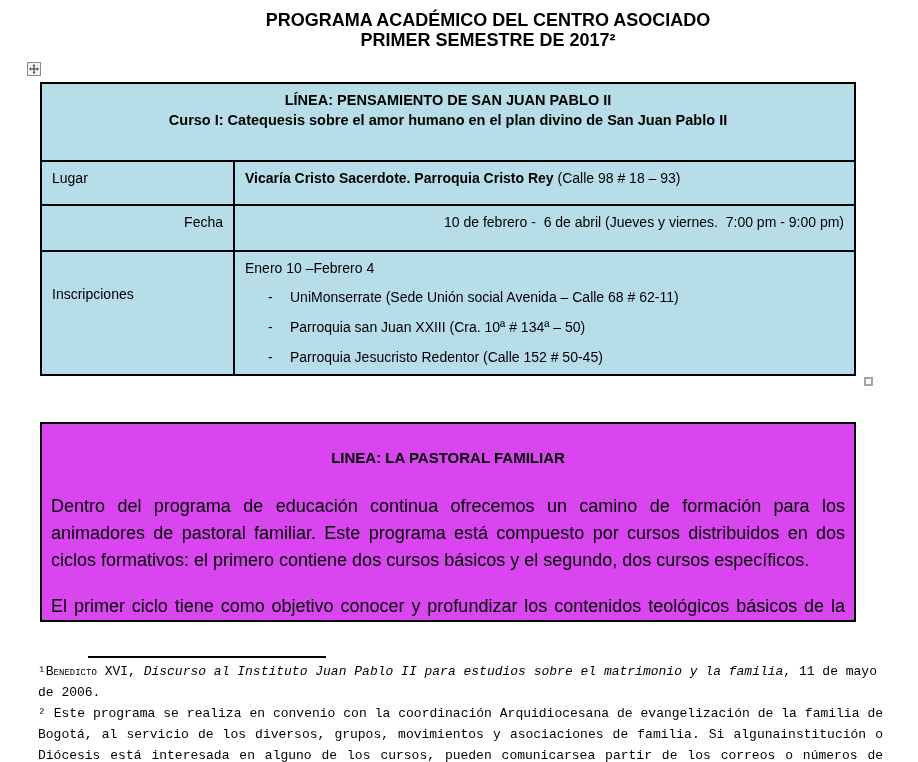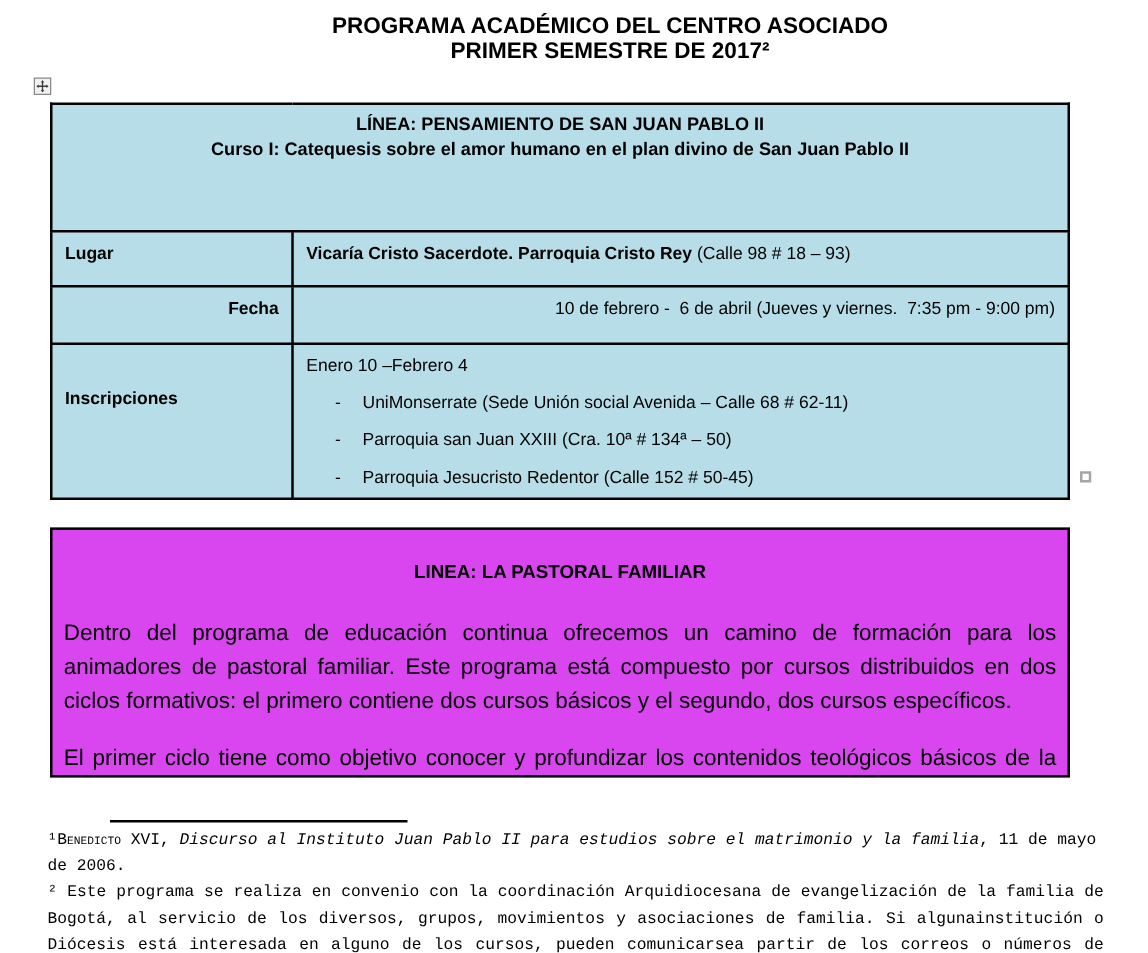--- a/index.html
+++ b/index.html
@@ -29,28 +29,28 @@
   table.course {
     position: absolute; left: 40px; top: 82px; width: 816px;
     border-collapse: collapse; table-layout: fixed;
     font-size: 14px;
   }
   table.course td {
     border: 2px solid #000; background: #B7DEE8;
     vertical-align: top; padding: 6px 10px; line-height: 20px;
   }
   td.thead {
-    height: 102px; text-align: center; font-weight: bold;
+    height: 78px; text-align: center; font-weight: bold;
     font-size: 14.5px; line-height: 22px; padding-top: 12px;
   }
   .row-lugar td { height: 44px; }
   .row-fecha td { height: 46px; text-align: right; }
   .row-insc td  { height: 105px; }
   .row-inv td   { height: 20px; padding: 1px 10px; line-height: 16px; }
-  .cell-label { font-weight: bold; }
+  .cell-label { font-weight: normal; }
   .insc-label { padding-top: 32px !important; }
   .b { font-weight: bold; }
   .prewrap { white-space: pre-wrap; }
   .insc-list { list-style: none; margin: 7px 0 0 0; padding: 0 0 0 23px; }
   .insc-list li { display: flex; margin-top: 9px; line-height: 21px; }
   .insc-list .dash { width: 22px; flex: none; }
 
   
   .resize-handle {
     position: absolute; left: 864px; top: 377px; width: 9px; height: 9px;
@@ -120,21 +120,21 @@
       <div>LÍNEA: PENSAMIENTO DE SAN JUAN PABLO II</div>
       <div>Curso I: Catequesis sobre el amor humano en el plan divino de San Juan Pablo II</div>
     </td>
   </tr>
   <tr class="row-lugar">
     <td class="cell-label">Lugar</td>
     <td><span class="b">Vicaría Cristo Sacerdote. Parroquia Cristo Rey</span><span> (Calle 98 # 18 – 93)</span></td>
   </tr>
   <tr class="row-fecha">
     <td class="cell-label">Fecha</td>
-    <td><span class="prewrap">10 de febrero -  6 de abril (Jueves y viernes.  7:35 pm - 9:00 pm)</span></td>
+    <td><span class="prewrap">10 de febrero -  6 de abril (Jueves y viernes.  7:00 pm - 9:00 pm)</span></td>
   </tr>
   <tr class="row-insc">
     <td class="cell-label insc-label">Inscripciones</td>
     <td>
       <div>Enero 10 –Febrero 4</div>
       <ul class="insc-list">
         <li>
               <span class="dash">-</span>
               <span>UniMonserrate (Sede Unión social Avenida – Calle 68 # 62-11)</span>
             </li>

